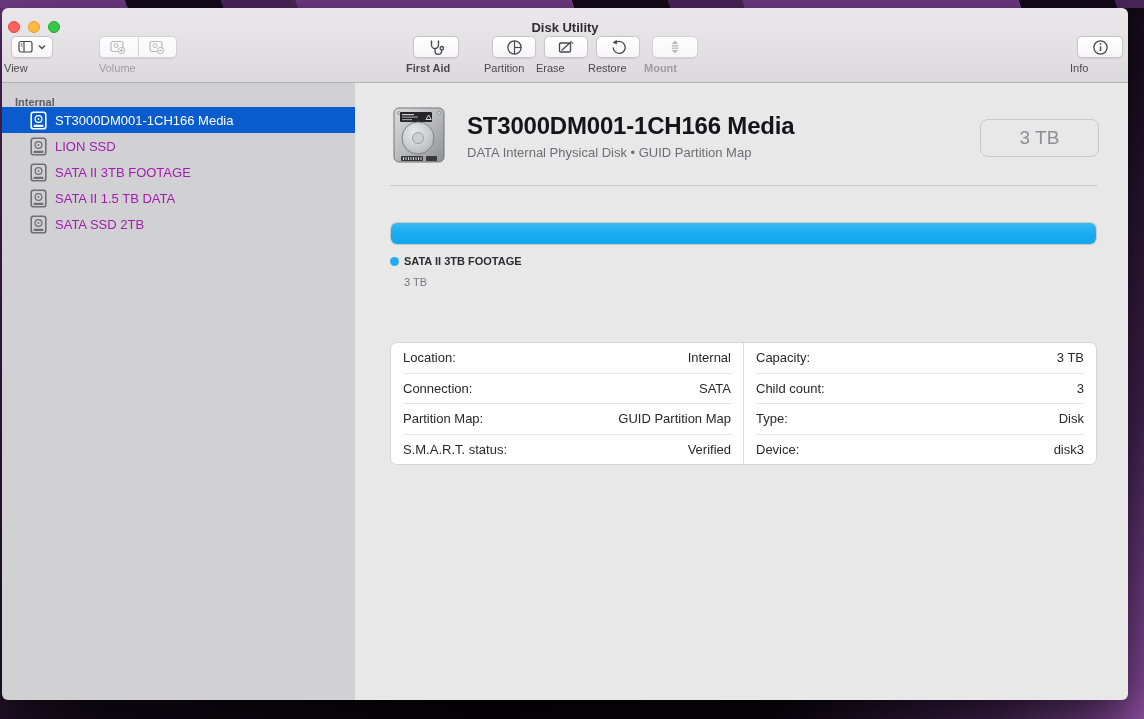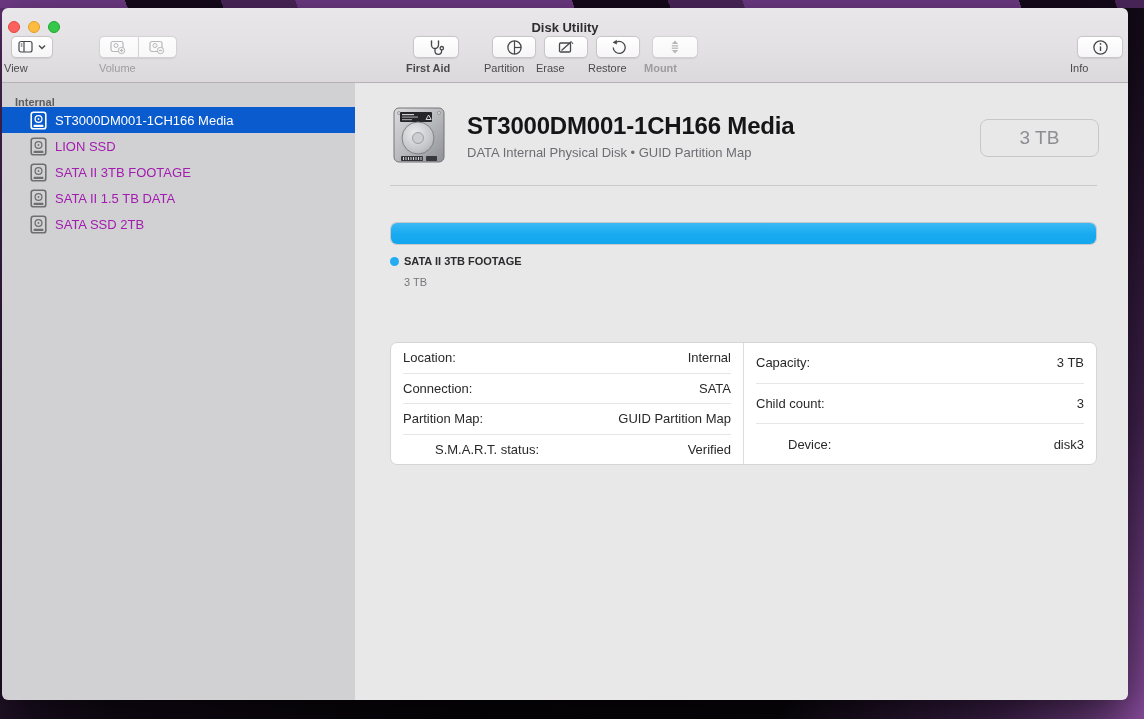--- a/index.html
+++ b/index.html
@@ -104,21 +104,21 @@
     position:absolute; top:259px; left:35px; width:707px; height:123px;
     background:#ffffff; border:1px solid #d5d4d6; border-radius:7px;
     display:flex;
   }
   .dcol { flex:1; display:flex; flex-direction:column; padding:0 12px; }
   .dcol.left { border-right:1px solid #dcdbdd; }
   .drow {
     flex:1; display:flex; align-items:center; justify-content:space-between;
     border-bottom:1px solid #e6e5e7; font-size:13px; color:#29292b;
   }
-  .drow:last-child { border-bottom:none;margin-left:32px; }
+  .drow:last-child { border-bottom:none; }
   .dval { text-align:right; }
 
   svg { display:block; }
 </style>
 </head>
 <body>
 
 <div class="desktop-stripe"></div>
 
 <div class="window">
@@ -407,20 +407,24 @@
         <div class="dcol">
           <div class="drow">
             <span class="dlbl">Capacity:</span>
             <span class="dval">3 TB</span>
           </div>
           <div class="drow">
             <span class="dlbl">Child count:</span>
             <span class="dval">3</span>
           </div>
           <div class="drow">
+            <span class="dlbl">Type:</span>
+            <span class="dval">Disk</span>
+          </div>
+          <div class="drow">
             <span class="dlbl">Device:</span>
             <span class="dval">disk3</span>
           </div>
         </div>
       </div>
 
     </div>
   </div>
 </div>
 

